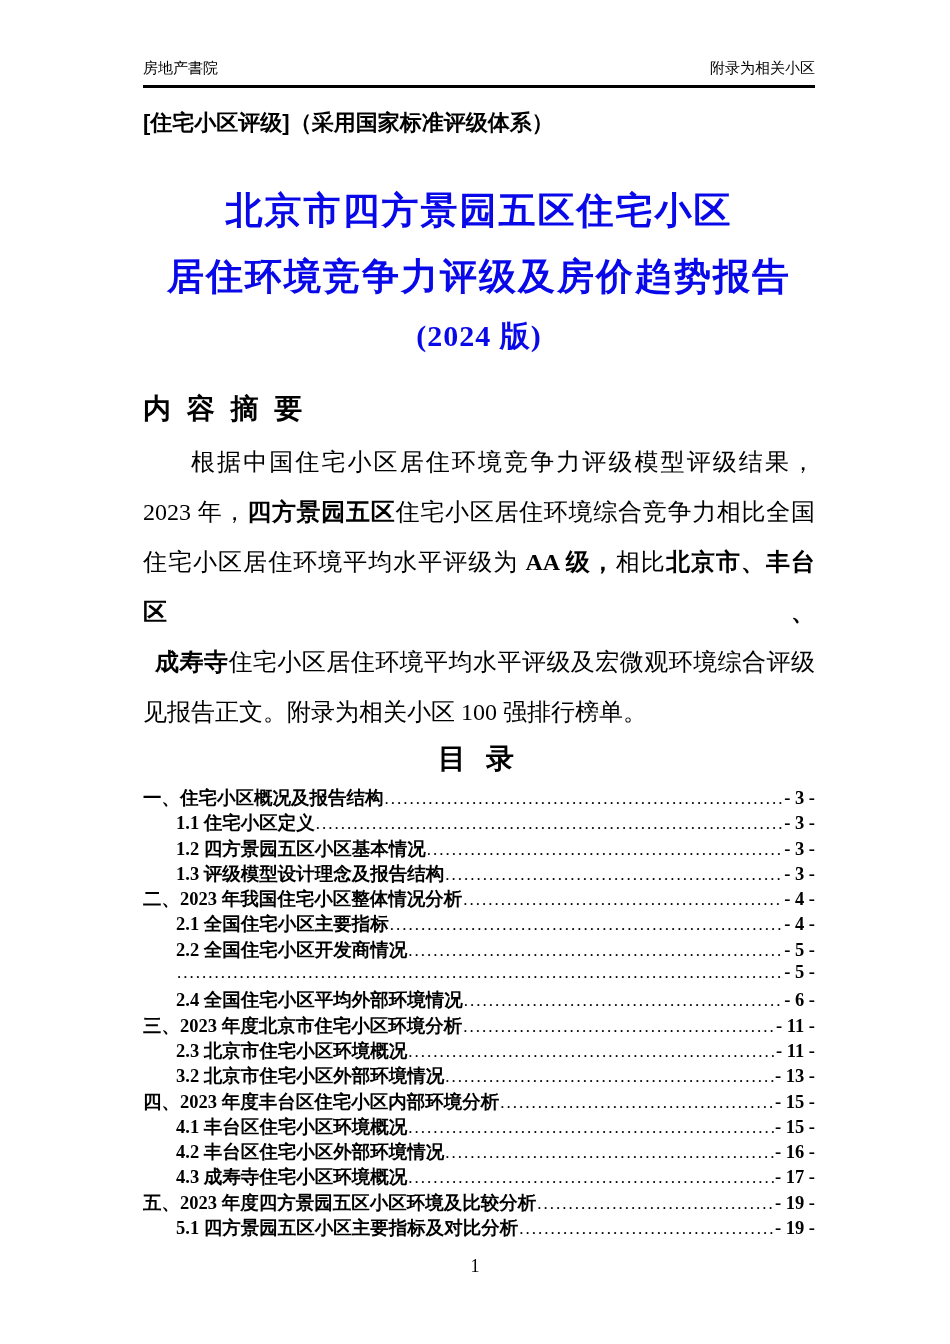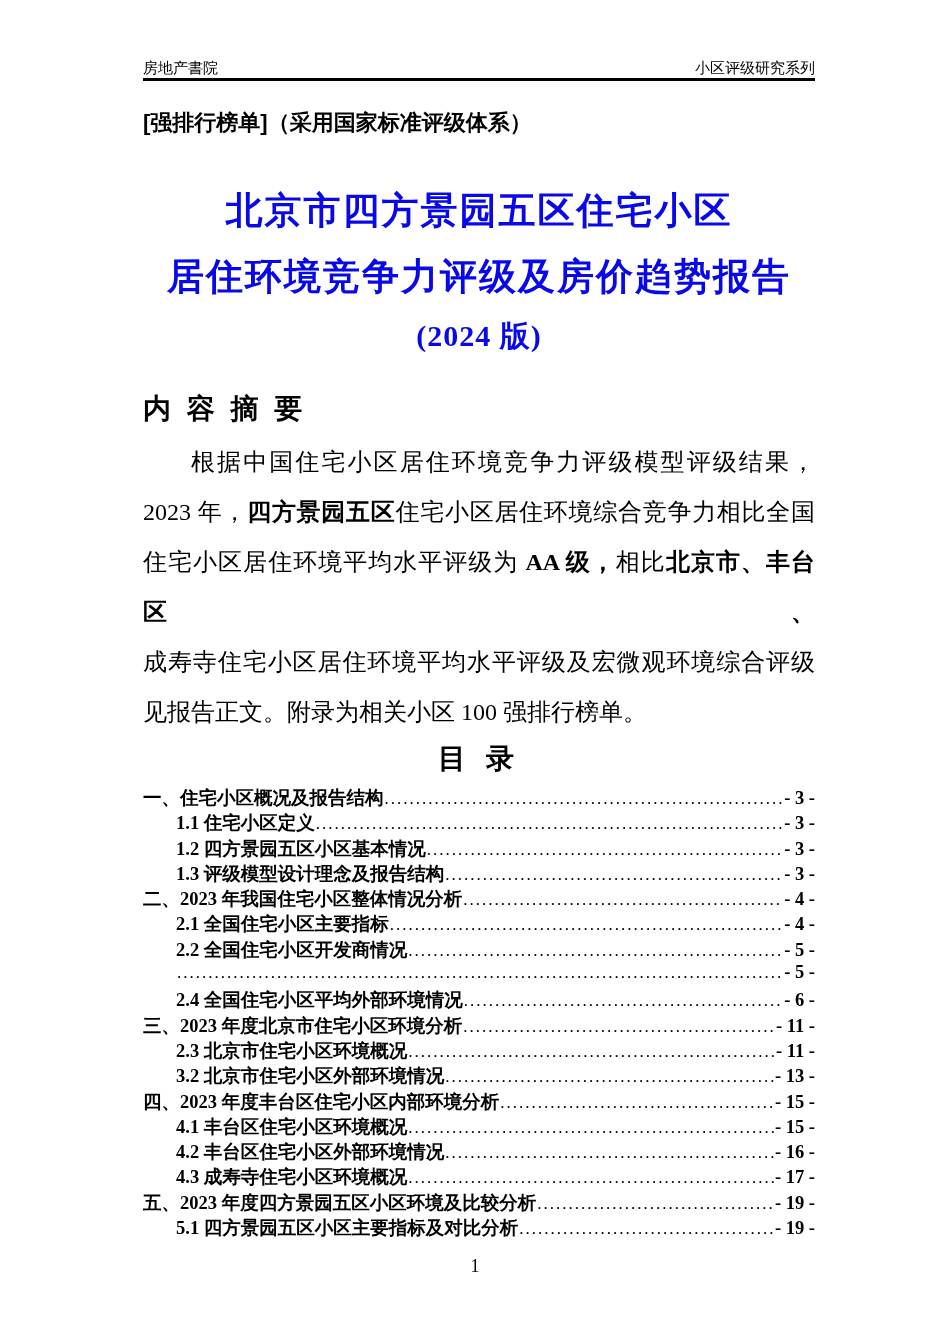--- a/index.html
+++ b/index.html
@@ -14,20 +14,21 @@
   }
   .content-col{position:absolute;left:143px;width:672px;}
 
   
   .page-header{
     top:58px;
     display:flex;justify-content:space-between;align-items:flex-start;
     font-family:"Liberation Sans","DejaVu Sans",sans-serif;
     font-size:15px;line-height:20px;
     border-bottom:3px solid #000;
+    padding-bottom:7px;
   }
 
   
   .series-label{
     top:106px;
     font-family:"Liberation Sans","DejaVu Sans",sans-serif;
     font-weight:700;font-size:22px;line-height:34px;
   }
 
   
@@ -79,36 +80,36 @@
     text-align:center;font-size:18px;line-height:24px;
   }
 </style>
 </head>
 <body>
 
 <div class="page">
 
   <div class="content-col page-header">
     <span>房地产書院</span>
-    <span>小区评级研究系列</span>
+    <span>附录为相关小区</span>
   </div>
 
-  <div class="content-col series-label">[强排行榜单]（采用国家标准评级体系）</div>
+  <div class="content-col series-label">[住宅小区评级]（采用国家标准评级体系）</div>
 
   <div class="content-col title-line title-2" style="color: rgb(8, 8, 232);">居住环境竞争力评级及房价趋势报告</div>
   <div class="content-col title-line title-1" style="color: rgb(8, 8, 232);">北京市四方景园五区住宅小区</div>
   <div class="content-col title-line title-edition" style="color: rgb(8, 8, 232);">(2024 版)</div>
 
   <div class="content-col abstract-heading">内 容 摘 要</div>
 
   <div class="content-col abstract-body" id="abstract-lines">
       <div class="para-line just ind"><span>根据中国住宅小区居住环境竞争力评级模型评级结果，</span></div>
       <div class="para-line just"><span>2023 年，</span><span style="font-weight: 700;">四方景园五区</span><span>住宅小区居住环境综合竞争力相比全国</span></div>
       <div class="para-line just"><span>住宅小区居住环境平均水平评级为 </span><span style="font-weight: 700;">AA 级，</span><span>相比</span><span style="font-weight: 700;">北京市、丰台区、</span></div>
-      <div class="para-line just"><span style="font-weight: 400;">成寿寺</span><span>住宅小区居住环境平均水平评级及宏微观环境综合评级</span></div>
+      <div class="para-line just"><span style="font-weight: 700; margin-left: 12px;">成寿寺</span><span>住宅小区居住环境平均水平评级及宏微观环境综合评级</span></div>
       <div class="para-line"><span>见报告正文。附录为相关小区 100 强排行榜单。</span></div>
     </div>
 
   <div class="content-col toc-heading">目 录</div>
 
   <div class="content-col toc-list" id="toc-list">
       <div class="toc-row">
         <span class="toc-label">一、住宅小区概况及报告结构</span>
         <span class="toc-dots"></span>
         <span class="toc-page">- 3 -</span>

